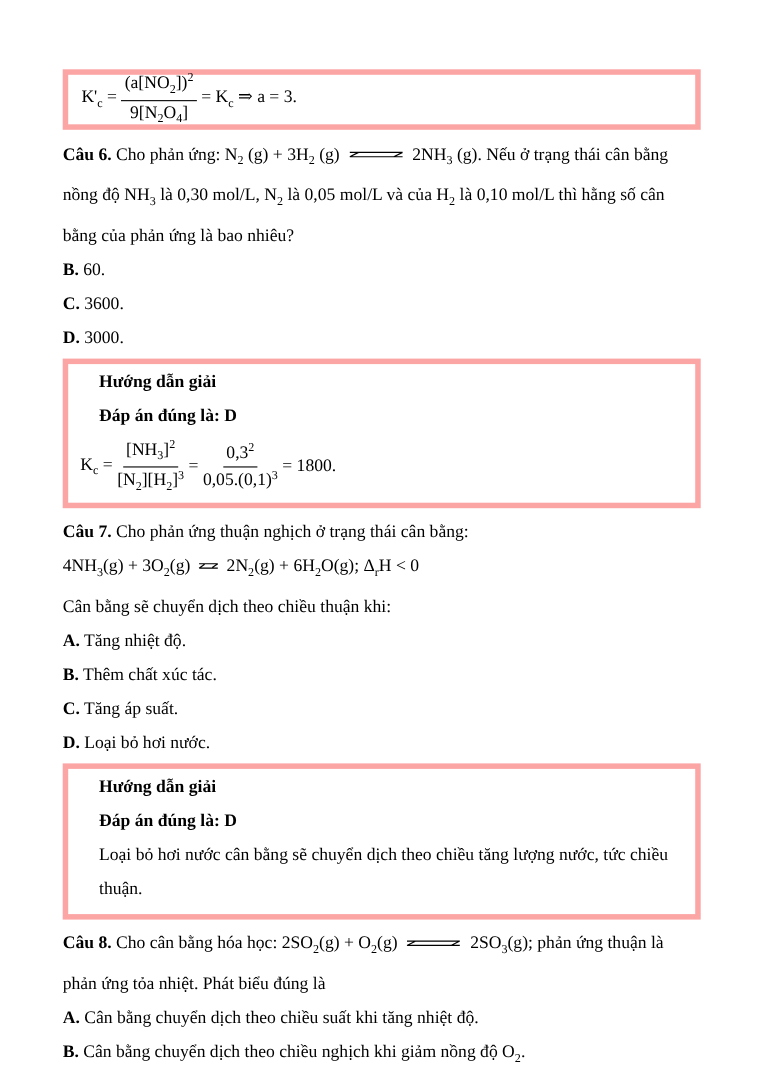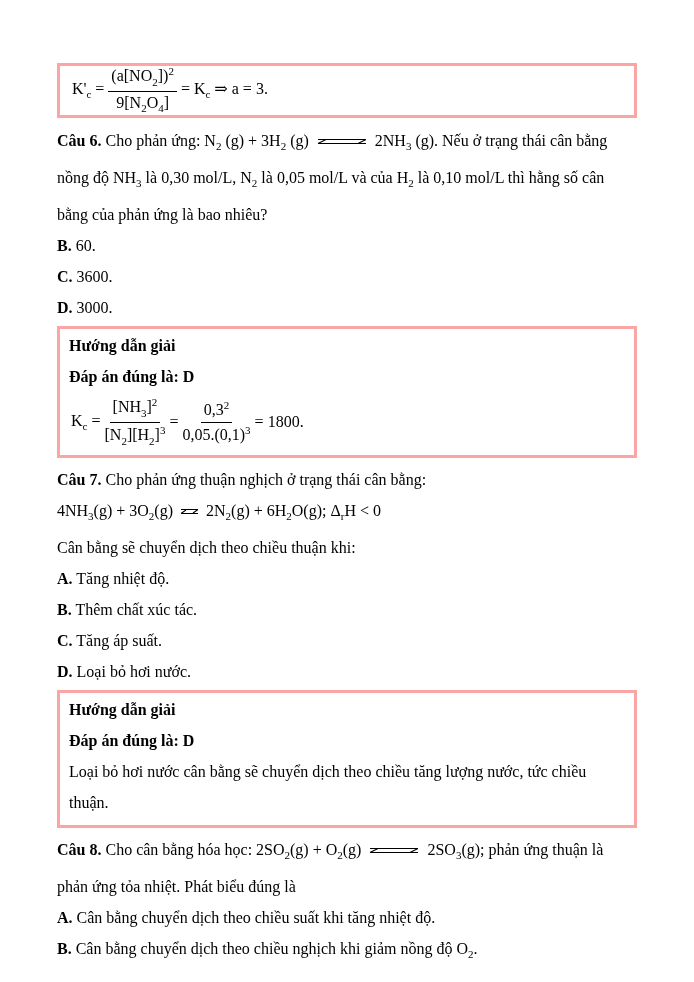--- a/index.html
+++ b/index.html
@@ -7,24 +7,24 @@
     width:694px;height:982px;background:#ffffff;color:#000;
     font-family:"Liberation Serif","DejaVu Serif",serif;
     font-size:16px;overflow:hidden;
   }
   .page{box-sizing:border-box;width:694px;padding:63px 57px 0 57px;}
   .para{margin:0;line-height:31px;}
   .qlabel{font-weight:bold;}
   .letter{font-weight:bold;}
   .bold{font-weight:bold;}
   .center{}
-  .box{border:3px solid #fca5a5;box-sizing:border-box;}
+  .box{border:5px solid #fca5a5;box-sizing:border-box;}
   .formula-box{height:55px;display:flex;align-items:center;padding:0 10px;margin:0 0 7px 0;}
   .sol-box{margin:3px 0 6px 0;padding:1px 9px 7px 9px;}
-  .sol-box .para{line-height:31px;}
+  .sol-box .para{line-height:31px;margin-left:19px;}
   .formula{display:inline-flex;align-items:center;line-height:1.25;white-space:nowrap;}
   .formula > span{margin:0 2px;}
   .frac{display:inline-flex;flex-direction:column;align-items:center;margin:0 4px;}
   .frac .num{border-bottom:1px solid #000;padding:0 3px 1px 3px;display:block;}
   .frac .den{padding-top:1px;display:block;text-align:center;}
   .formula-row{margin-top:4px;}
   sub{font-size:11px;}
   sup{font-size:11px;}
   .arr{vertical-align:-2px;margin:0 3px;}
 </style>

